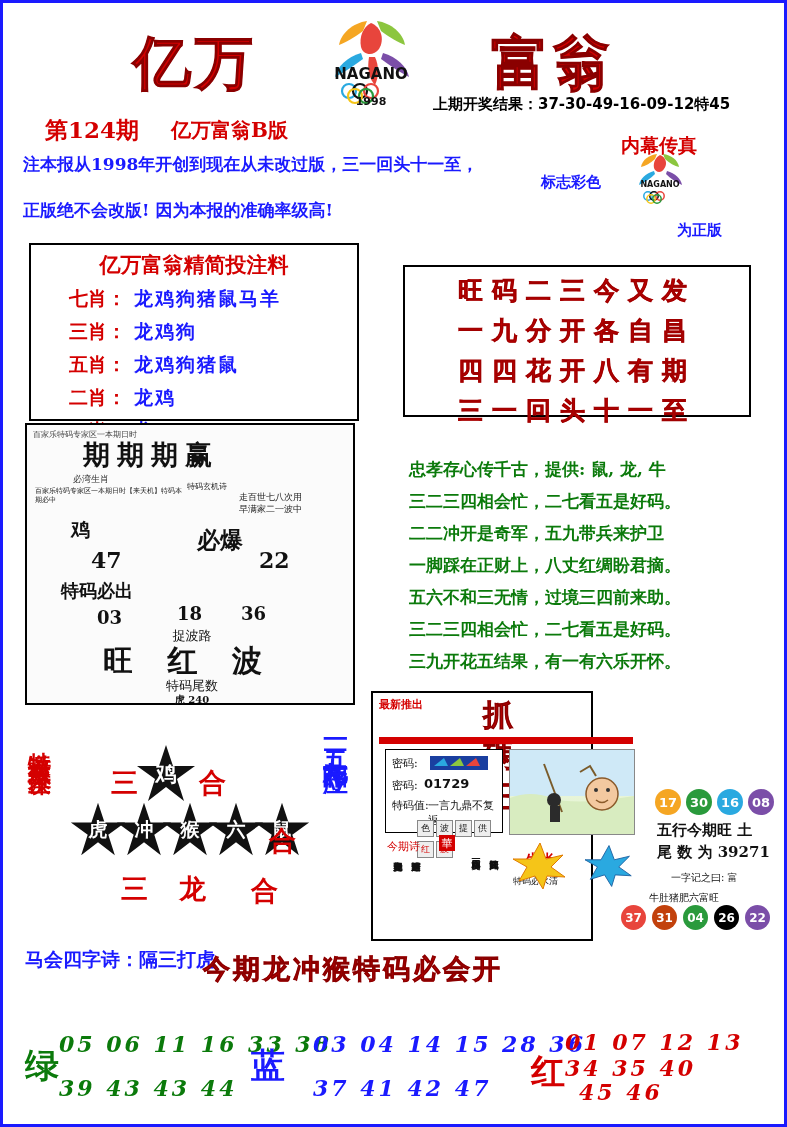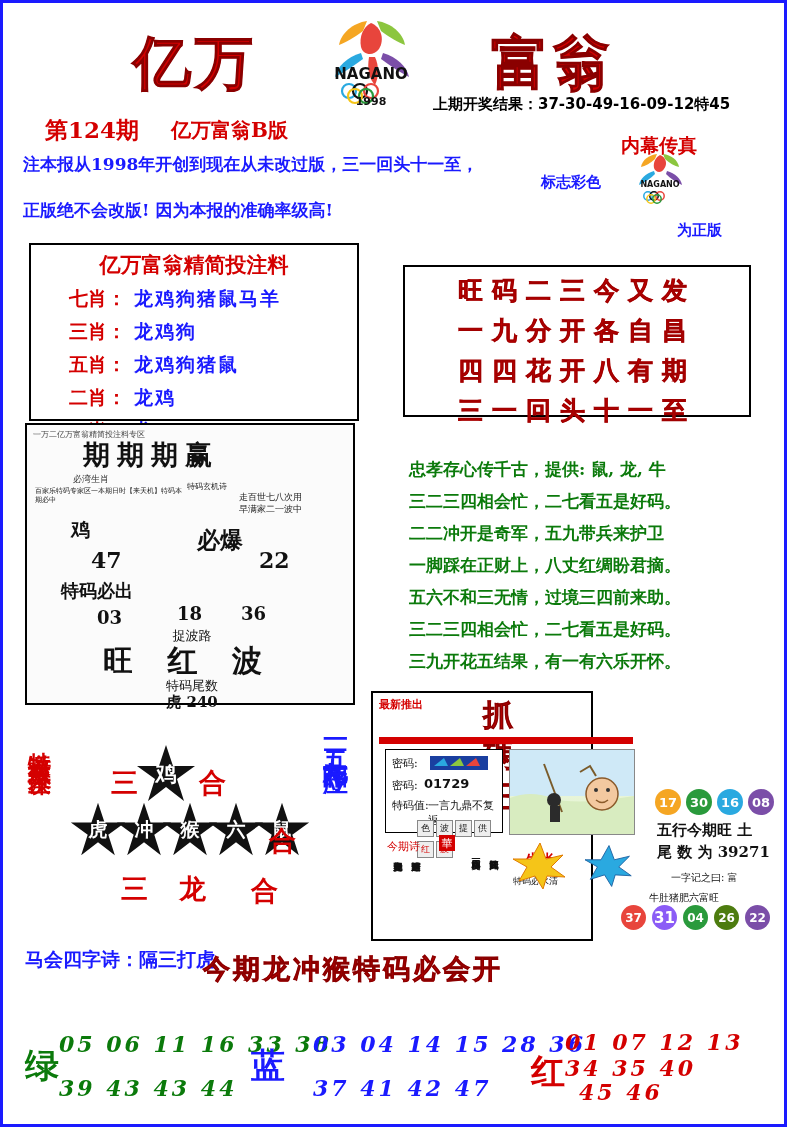--- a/index.html
+++ b/index.html
@@ -275,21 +275,21 @@
     <div class="green-line">忠孝存心传千古，提供: 鼠, 龙, 牛</div>
     <div class="green-line">三二三四相会忙，二七看五是好码。</div>
     <div class="green-line">二二冲开是奇军，五九带兵来护卫</div>
     <div class="green-line">一脚踩在正财上，八丈红绸盼君摘。</div>
     <div class="green-line">五六不和三无情，过境三四前来助。</div>
     <div class="green-line">三二三四相会忙，二七看五是好码。</div>
     <div class="green-line">三九开花五结果，有一有六乐开怀。</div>
   </div>
 
   <div class="abs grey-box" style="left:22px;top:420px;width:330px;height:282px;">
-    <div class="abs gb-small" style="left:6px;top:4px;font-size:8px;color:#444;">一万二亿万富翁精简投注料专区</div>
+    <div class="abs gb-small" style="left:6px;top:4px;font-size:8px;color:#444;">百家乐特码专家区一本期日时</div>
     <div class="abs gb-head" style="left:56px;top:12px;">期期期赢</div>
     <div class="abs gb-sub" style="left:46px;top:48px;">必湾生肖</div>
     <div class="abs gb-small" style="left:8px;top:62px;width:150px;font-size:7px;line-height:9px;">百家乐特码专家区一本期日时【来天机】特码本期必中</div>
     <div class="abs gb-small" style="left:160px;top:56px;font-size:8px;">特码玄机诗</div>
     <div class="abs gb-small" style="left:212px;top:66px;width:110px;font-size:9px;line-height:12px;white-space:pre-line;">走百世七八次用
 早满家二一波中</div>
 
     <div class="abs gb-mid" style="left:44px;top:92px;">鸡</div>
     <div class="abs gb-mid" style="left:170px;top:100px;font-size:23px;">必爆</div>
 
@@ -297,21 +297,21 @@
     <div class="abs gb-num" style="left:232px;top:122px;">22</div>
 
     <div class="abs gb-mid" style="left:34px;top:154px;font-size:18px;">特码必出</div>
     <div class="abs gb-num" style="left:70px;top:182px;font-size:18px;">03</div>
     <div class="abs gb-num" style="left:150px;top:178px;font-size:18px;text-align:right;">18</div>
     <div class="abs gb-num" style="left:214px;top:178px;font-size:18px;">36</div>
 
     <div class="abs gb-line" style="left:0;top:202px;width:330px;font-size:13px;">捉波路</div>
     <div class="abs gb-big" style="left:76px;top:216px;">旺 红 波</div>
     <div class="abs gb-line" style="left:0;top:252px;width:330px;font-size:13px;">特码尾数</div>
-    <div class="abs gb-line" style="left:0;top:268px;width:330px;font-size:15px;font-weight:bold;">虎  240</div>
+    <div class="abs gb-line" style="left:0;top:268px;width:330px;font-size:10px;font-weight:bold;">虎  240</div>
   </div>
 
   <div class="abs vert vert-red" style="left:22px;top:730px;height:200px;font-size:23px;letter-spacing:4px;">特邀六数来谋三</div>
   <div class="abs vert vert-blue" style="left:316px;top:722px;height:210px;font-size:25px;letter-spacing:4px;">一五二九相呼应</div>
 
   <div class="abs red-char" style="left:108px;top:762px;">三</div>
   <div class="star" style="left:132px;top:740px;width:62px;height:62px;">
     <svg width="62" height="62" viewBox="0 0 62 62">
         <polygon points="31,2 38,23 60,23 42,36 49,58 31,44 13,58 20,36 2,23 24,23" fill="#111"></polygon>
       </svg>
@@ -430,23 +430,23 @@
     <div class="ball" style="width:26px;height:26px;background:#2aa9e0;font-size:13px;">16</div>
     <div class="ball" style="width:26px;height:26px;background:#7b4ea8;font-size:13px;">08</div>
   </div>
   <div class="abs" style="left:654px;top:818px;font-size:15px;font-weight:bold;color:#111;font-family:'DejaVu Serif',serif;">五行今期旺  土</div>
   <div class="abs" style="left:654px;top:840px;font-size:15px;font-weight:bold;color:#111;font-family:'DejaVu Serif',serif;">尾 数 为 39271</div>
   <div class="abs" style="left:668px;top:868px;font-size:10px;color:#111;">一字记之曰: 富</div>
   <div class="abs" style="left:646px;top:888px;font-size:10px;color:#111;">牛肚猪肥六富旺</div>
 
   <div class="abs" style="left:618px;top:902px;display:flex;gap:6px;">
     <div class="ball" style="width:25px;height:25px;background:#e8453c;font-size:12px;">37</div>
-    <div class="ball" style="width:25px;height:25px;background:#8b5cf6;font-size:15px;">31</div>
+    <div class="ball" style="width:25px;height:25px;background:#c2410c;font-size:12px;">31</div>
     <div class="ball" style="width:25px;height:25px;background:#2a9a3c;font-size:12px;">04</div>
-    <div class="ball" style="width:25px;height:25px;background:#4d7c0f;font-size:12px;">26</div>
+    <div class="ball" style="width:25px;height:25px;background:#000000;font-size:12px;">26</div>
     <div class="ball" style="width:25px;height:25px;background:#7b4ea8;font-size:12px;">22</div>
   </div>
 
   <div class="abs zone-label" style="left:22px;top:1040px;color:#0b7a0b;">绿</div>
   <div class="abs num-row" style="left:56px;top:1028px;color:#0b7a0b;">05 06 11 16 33 38</div>
   <div class="abs num-row" style="left:56px;top:1072px;color:#0b7a0b;">39 43 43 44</div>
 
   <div class="abs zone-label" style="left:248px;top:1040px;color:#1a1aff;">蓝</div>
   <div class="abs num-row" style="left:310px;top:1028px;color:#1a1aff;">03 04 14 15 28 36</div>
   <div class="abs num-row" style="left:310px;top:1072px;color:#1a1aff;">37 41 42 47</div>

